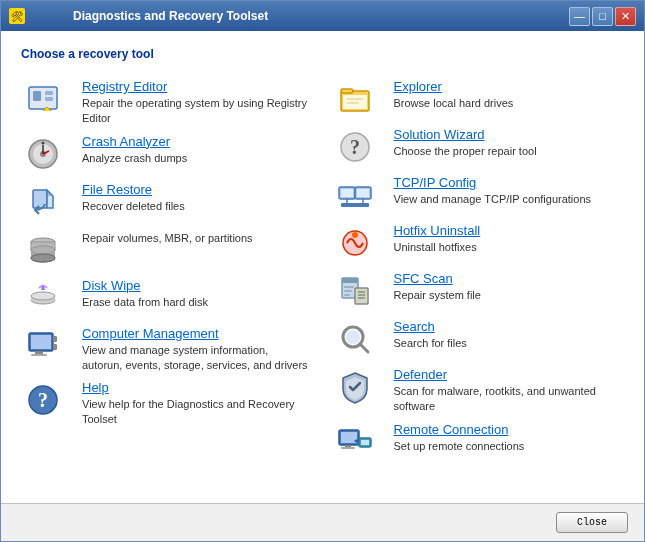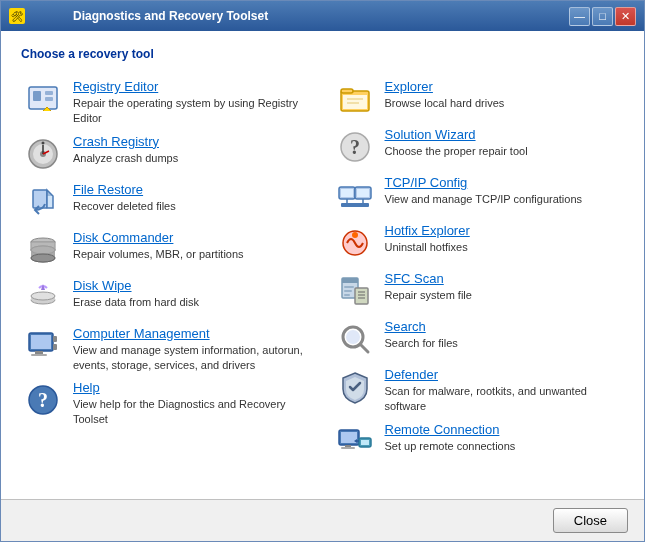--- a/index.html
+++ b/index.html
@@ -80,21 +80,21 @@
       margin-bottom: 14px;
     }
     .tools-grid {
       display: grid;
       grid-template-columns: 1fr 1fr;
       gap: 6px 20px;
     }
     .tool-item {
       display: flex;
       align-items: flex-start;
-      gap: 10px;
+      gap: 19px;
       padding: 4px 2px;
       cursor: pointer;
       border-radius: 3px;
     }
     .tool-icon {
       width: 40px;
       height: 40px;
       flex-shrink: 0;
       display: flex;
       align-items: center;
@@ -123,23 +123,23 @@
       padding: 8px 16px;
       display: flex;
       justify-content: flex-end;
       flex-shrink: 0;
     }
     .close-btn {
       background: linear-gradient(to bottom, #ffffff, #dcdcdc);
       border: 1px solid #8a8a8a;
       border-radius: 3px;
       padding: 4px 20px;
-      font-size: 13px;
+      font-size: 10px;
       cursor: pointer;
-      font-family: Liberation Sans, sans-serif;
+      font-family: Liberation Mono, monospace;
     }
   </style>
 </head>
 <body>
 
 <div class="window">
 
   <div class="titlebar">
     <div class="titlebar-left">
       <div class="titlebar-icon">🛠</div>
@@ -181,21 +181,21 @@
             <svg width="36" height="36" viewBox="0 0 36 36">
               <ellipse cx="18" cy="18" rx="14" ry="14" fill="#c0c0c0" stroke="#888" stroke-width="1.5"></ellipse>
               <ellipse cx="18" cy="18" rx="10" ry="10" fill="#e0e0e0"></ellipse>
               <ellipse cx="18" cy="18" rx="3" ry="3" fill="#888"></ellipse>
               <circle cx="18" cy="7" r="1.5" fill="#444"></circle>
               <line x1="18" y1="18" x2="18" y2="9" stroke="#333" stroke-width="1.5"></line>
               <line x1="18" y1="18" x2="24" y2="15" stroke="#cc0000" stroke-width="1.5"></line>
             </svg>
           </div>
           <div class="tool-text">
-            <span class="tool-name">Crash Registry</span>
+            <span class="tool-name">Crash Analyzer</span>
             <span class="tool-desc">Analyze crash dumps</span>
           </div>
         </div>
 
         <div class="tool-item">
           <div class="tool-icon">
             <svg width="36" height="36" viewBox="0 0 36 36">
               <rect x="8" y="6" width="14" height="18" rx="1" fill="#b8d0f0" stroke="#4a7ab5" stroke-width="1.5"></rect>
               <polygon points="22,6 28,12 28,24 22,24 22,6" fill="#d0e4f8" stroke="#4a7ab5" stroke-width="1.5"></polygon>
               <polygon points="22,6 28,12 22,12" fill="#4a7ab5" opacity="0.4"></polygon>
@@ -217,21 +217,20 @@
               <rect x="6" y="10" width="24" height="8" fill="url(#grad1)" stroke="#888" stroke-width="1"></rect>
               <ellipse cx="18" cy="18" rx="12" ry="4" fill="#a0a0a0" stroke="#888" stroke-width="1"></ellipse>
               <ellipse cx="18" cy="26" rx="12" ry="4" fill="#888" stroke="#666" stroke-width="1"></ellipse>
               <rect x="6" y="18" width="24" height="8" fill="#a0a0a0"></rect>
               <ellipse cx="18" cy="18" rx="12" ry="4" fill="#b0b0b0" stroke="#888" stroke-width="1"></ellipse>
               <rect x="6" y="10" width="24" height="16" fill="#b0b0b0" opacity="0.5"></rect>
               <ellipse cx="18" cy="26" rx="12" ry="4" fill="#909090" stroke="#666" stroke-width="1"></ellipse>
             </svg>
           </div>
           <div class="tool-text">
-            <span class="tool-name">Disk Commander</span>
             <span class="tool-desc">Repair volumes, MBR, or partitions</span>
           </div>
         </div>
 
         <div class="tool-item">
           <div class="tool-icon">
             <svg width="36" height="36" viewBox="0 0 36 36">
               <ellipse cx="18" cy="20" rx="12" ry="4" fill="#d0d0d0" stroke="#999" stroke-width="1"></ellipse>
               <rect x="6" y="16" width="24" height="4" fill="#d0d0d0"></rect>
               <ellipse cx="18" cy="16" rx="12" ry="4" fill="#e0e0e0" stroke="#999" stroke-width="1"></ellipse>
@@ -327,21 +326,21 @@
 
         <div class="tool-item">
           <div class="tool-icon">
             <svg width="36" height="36" viewBox="0 0 36 36">
               <circle cx="18" cy="18" r="12" fill="#ffcccc" stroke="#cc3300" stroke-width="1.5"></circle>
               <path d="M10 18 Q14 10 18 18 Q22 26 26 18" fill="none" stroke="#cc3300" stroke-width="2"></path>
               <circle cx="18" cy="10" r="3" fill="#ff6600"></circle>
             </svg>
           </div>
           <div class="tool-text">
-            <span class="tool-name">Hotfix Explorer</span>
+            <span class="tool-name">Hotfix Uninstall</span>
             <span class="tool-desc">Uninstall hotfixes</span>
           </div>
         </div>
 
         <div class="tool-item">
           <div class="tool-icon">
             <svg width="36" height="36" viewBox="0 0 36 36">
               <rect x="5" y="5" width="16" height="20" rx="1" fill="#c8d8e8" stroke="#7a9ab5" stroke-width="1.5"></rect>
               <rect x="5" y="5" width="16" height="5" fill="#7a9ab5"></rect>
               <rect x="7" y="13" width="10" height="2" rx="1" fill="#7a9ab5" opacity="0.6"></rect>

